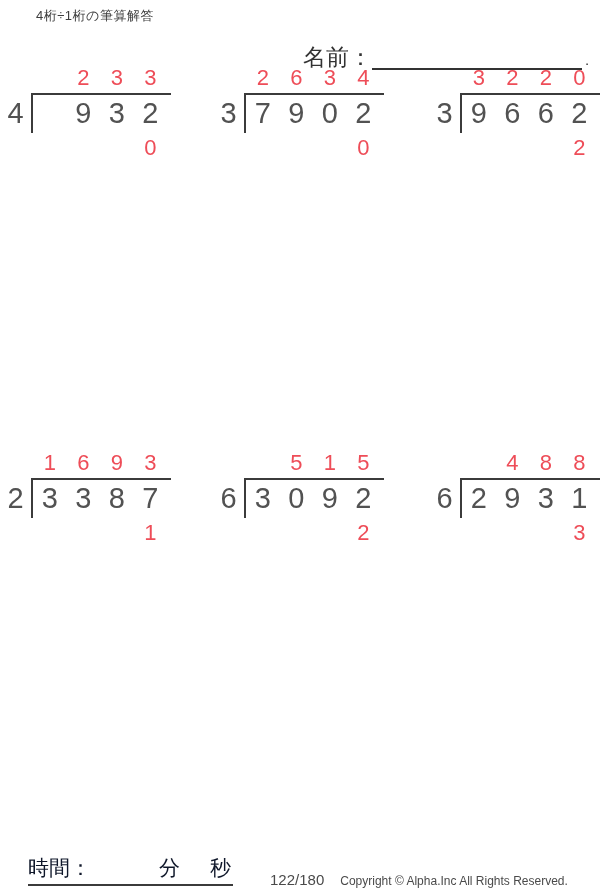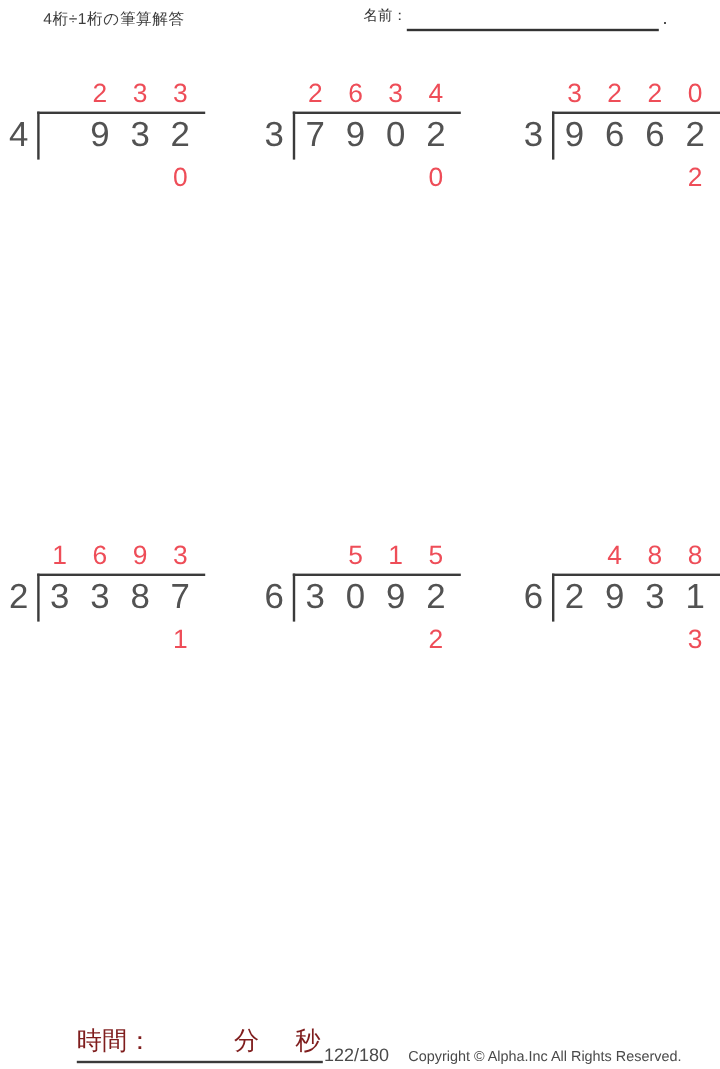--- a/index.html
+++ b/index.html
@@ -14,21 +14,21 @@
 
   
   .title {
     position:absolute; left:36px; top:7px;
     font-size:13px; color:#3d3d3d; letter-spacing:.5px;
   }
   .name-row {
     position:absolute; left:303px; top:0;
     display:flex; align-items:flex-end;
   }
-  .name-label { font-size:12px; line-height:26px; color:#333; }
+  .name-label { font-size:23px; line-height:26px; color:#333;margin-top:44px; }
   .name-line  { width:210px; height:24px; border-bottom:2px solid #333; }
   .name-period{ font-size:15px; line-height:20px; color:#333; margin-left:3px; }
 
   
   .problem { position:absolute; width:180px; }
   .row  { display:flex; margin-left:33px; }
   .cell { flex:none; width:33.5px; text-align:center; }
 
   .quot { height:31px; align-items:flex-end; }
   .quot .cell { font-size:22px; line-height:1; padding-bottom:4px; color:var(--red,#ee4d58); }
@@ -45,23 +45,22 @@
   }
   .bracket .cell { font-size:29px; line-height:36px; color:var(--gray,#525252); }
 
   .rem .cell { font-size:22px; line-height:1; padding-top:4px; color:var(--red,#ee4d58); }
 
   
   .time-row {
     position:absolute; left:28px; top:855px;
     border-bottom:2px solid #3b3b3b;
     padding:0 2px 3px 0;
-    font-size:21px; line-height:26px; color:#7f1d1d;
+    font-size:21px; line-height:26px; color:#0f172a;
     display:flex;
-    margin-left:36px;
   }
   .time-min { margin-left:68px; }
   .time-sec { margin-left:30px; }
 
   .pageinfo {
     position:absolute; left:270px; top:871px;
     display:flex; align-items:baseline; gap:16px; color:#4a4a4a;
   }
   .page-num  { font-size:15px; }
   .copyright { font-size:12px; }

